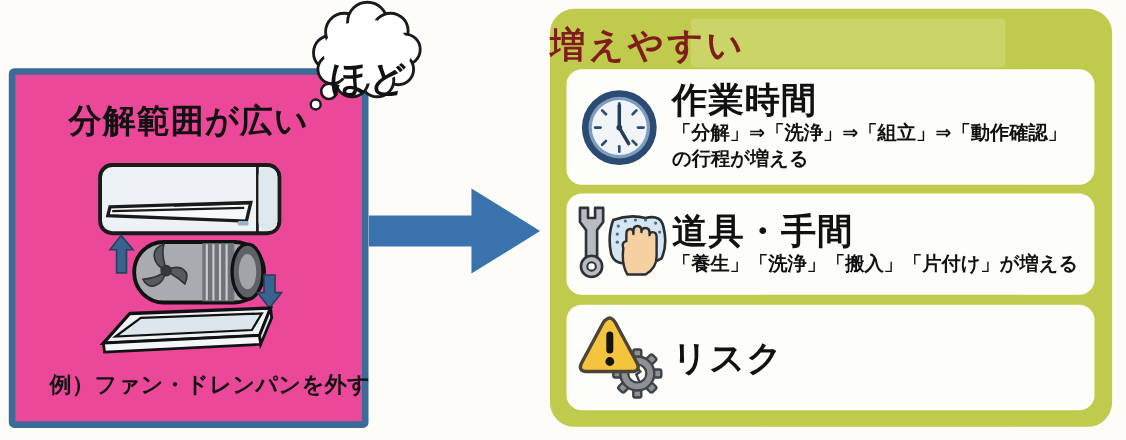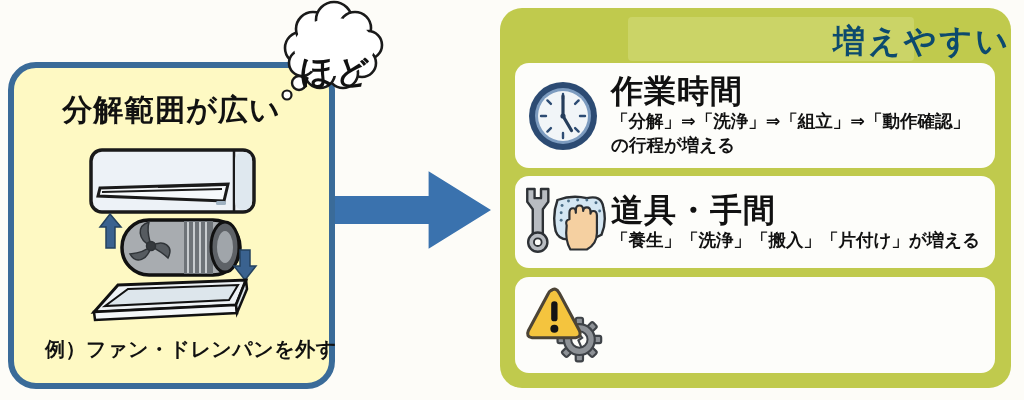--- a/index.html
+++ b/index.html
@@ -6,21 +6,21 @@
   body { font-family:"DejaVu Sans", sans-serif; background:#ffffff; }
   #canvas {
     position:relative; width:1024px; height:400px;
     background:#fdfcf8; overflow:hidden;
     font-family:"DejaVu Sans", sans-serif;
   }
 
   
   .left-box{
     position:absolute; left:8px; top:62px; width:327px; height:327px;
-    background:#fef9c3; border:6px solid #3a6b99; border-radius:28px;
+    background:#ec4899; border:6px solid #3a6b99; border-radius:5px;
   }
   .left-title{
     position:absolute; left:0; top:22px; width:100%;
     text-align:center; font-size:30px; font-weight:bold; color:#111;
     letter-spacing:1px;
   }
   .left-illustration{ position:absolute; left:74px; top:76px; width:178px; height:180px; }
   .left-caption{
     position:absolute; left:20px; top:268px; width:300px;
     font-size:20px; font-weight:bold; color:#111; letter-spacing:0.5px;margin-left:11px;
@@ -44,21 +44,21 @@
   .right-panel{
     position:absolute; left:500px; top:8px; width:511px; height:380px;
     background:#c0ca4d; border-radius:22px;
   }
   .panel-title-band{
     position:absolute; left:128px; top:9px; width:286px; height:44px;
     background:#cbd467; border-radius:4px;
   }
   .panel-title{
     position:absolute; left:0; top:12px; width:100%;
-    text-align:right; font-size:32px; font-weight:bold; color:#0c4a6e;
+    text-align:left; font-size:32px; font-weight:bold; color:#7f1d1d;
     letter-spacing:3px;
   }
   .card{
     position:absolute; left:15px; width:480px;
     background:#fdfdfa; border-radius:14px;
     display:flex; align-items:center;
   }
   .card-1{ top:55px;  height:105px; }
   .card-2{ top:168px; height:92px;  }
   .card-3{ top:269px; height:96px;  }
@@ -238,19 +238,20 @@
           </g>
 
           <g>
             <path d="M33,6 Q38,2 42,9 L64,50 Q67,57 60,58 L12,58 Q5,57 8,50 L30,9 Q31,7 33,6 Z" fill="#f4c43e" stroke="#4c4436" stroke-width="3.4" stroke-linejoin="round"></path>
             <rect x="33" y="18" width="7" height="22" rx="3.5" fill="#141414"></rect>
             <circle cx="36.5" cy="48" r="4.4" fill="#141414"></circle>
           </g>
         </svg>
       </div>
       <div class="card-body">
+        <div class="card-title">リスク</div>
         <div class="card-desc">
         </div>
       </div>
     </div>
   </div>
 
 </div>
 
 </body></html>

